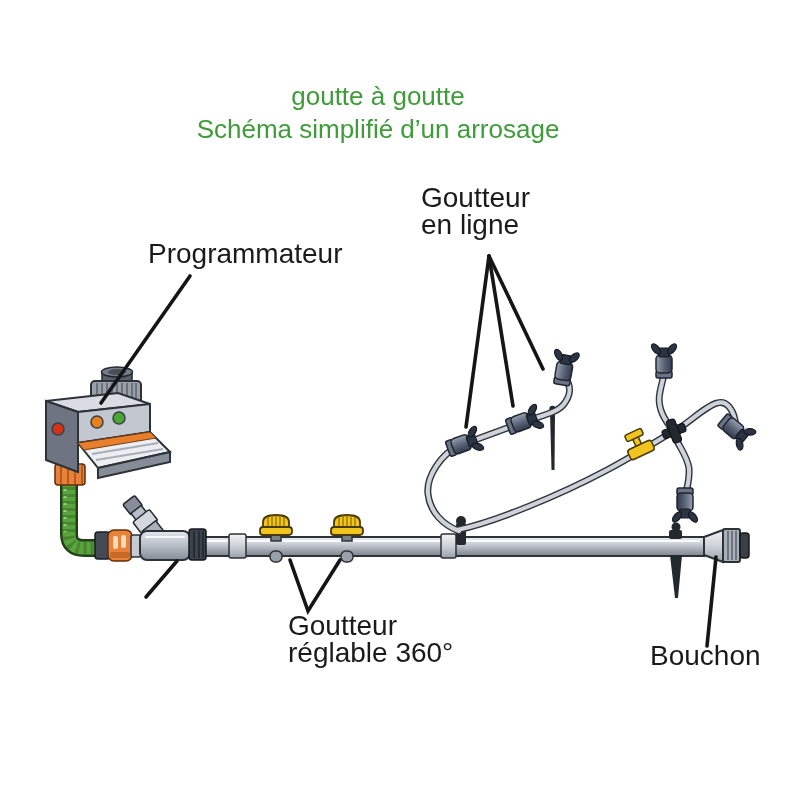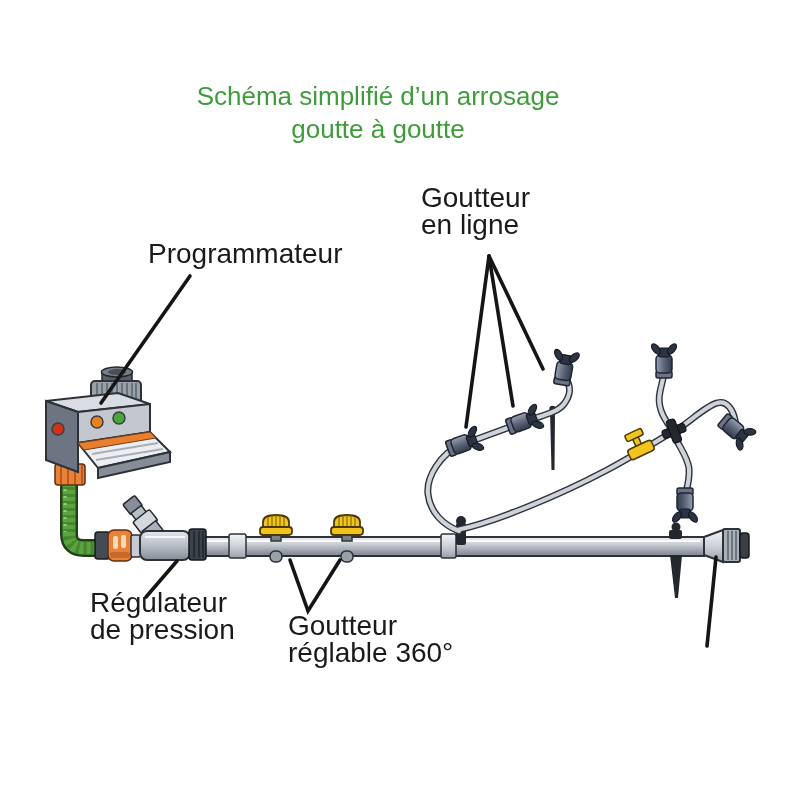--- a/index.html
+++ b/index.html
@@ -225,37 +225,34 @@
       <path class="ptr" d="M 489,256 L 466,427"></path>
       <path class="ptr" d="M 489,256 L 513,406"></path>
       <path class="ptr" d="M 489,256 L 543,369"></path>
       <path class="ptr" d="M 177,561 L 146,597"></path>
       <path class="ptr" d="M 290,560 L 308,611 L 340,560"></path>
       <path class="ptr" d="M 716,557 L 707,646"></path>
     </g>
   </svg>
 
   <div class="title">
+    <div>goutte à goutte</div>
     <div>Schéma simplifié d’un arrosage</div>
-    <div>goutte à goutte</div>
   </div>
 
   <div class="lbl" style="left:148px;top:240px;text-align:center;">Programmateur</div>
 
   <div class="lbl" style="left:421px;top:184px;">
     <div>Goutteur</div>
     <div>en ligne</div>
   </div>
 
-  <div class="lbl" style="left:90px;top:589px;">
-    <div>Régulateur</div>
-    <div>de pression</div>
-  </div>
 
   <div class="lbl" style="left:288px;top:612px;">
     <div>Goutteur</div>
     <div>réglable 360°</div>
   </div>
 
   <div class="lbl" style="left:650px;top:642px;">
+    <div>Bouchon</div>
   </div>
 
 </div>
 
 </body></html>

